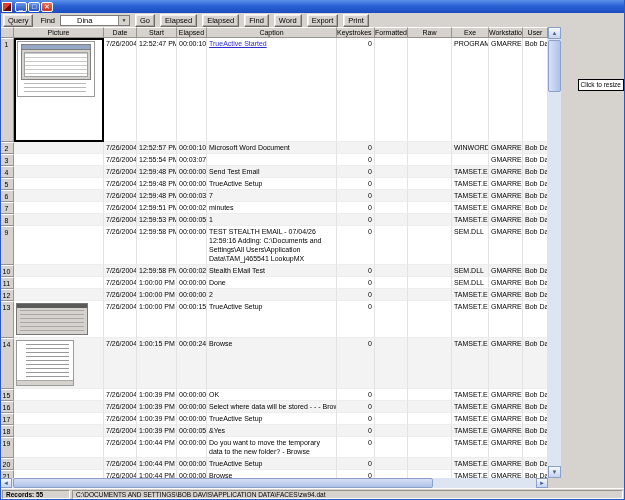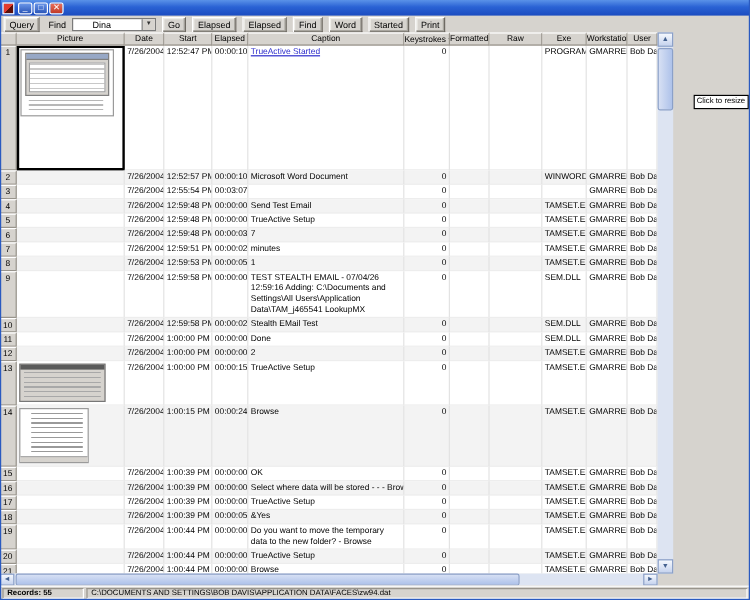--- a/index.html
+++ b/index.html
@@ -128,21 +128,21 @@
   <span class="find-label">Find</span>
   <div class="combo">
     <span class="combo-value">Dina</span>
     <span class="combo-arrow">▼</span>
   </div>
   <div class="tb-btn">Go</div>
   <div class="tb-btn">Elapsed</div>
   <div class="tb-btn">Elapsed</div>
   <div class="tb-btn">Find</div>
   <div class="tb-btn">Word</div>
-  <div class="tb-btn">Started</div>
+  <div class="tb-btn">Export</div>
   <div class="tb-btn">Print</div>
 </div>
 
 <div class="grid-header grid-row">
   <div class="hcell"></div>
 <div class="hcell">Picture</div>
     <div class="hcell">Date</div>
     <div class="hcell">Start</div>
     <div class="hcell">Elapsed</div>
     <div class="hcell">Caption</div>

